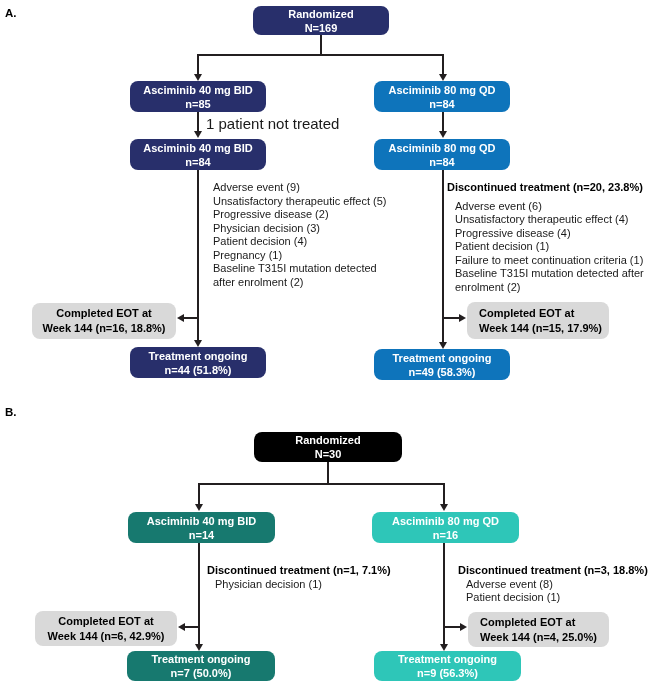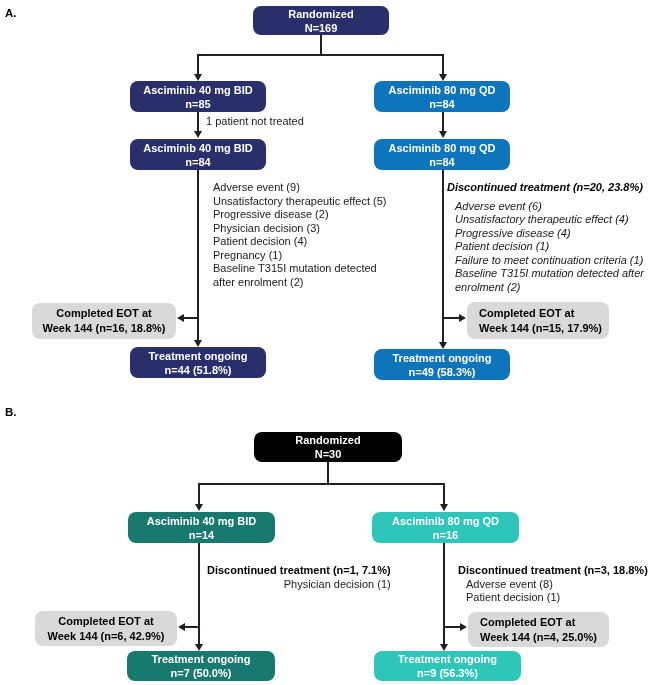--- a/index.html
+++ b/index.html
@@ -23,21 +23,21 @@
     font-size:11px;line-height:15px;border-radius:8px;display:flex;
     flex-direction:column;align-items:center;justify-content:center;text-align:center;
   }
   .graybox.leftalign{align-items:flex-start;text-align:left;padding-left:12px;box-sizing:border-box;}
   .vline,.hline{position:absolute;background:#231F20;}
   .vline{width:2px;}
   .hline{height:2px;}
   .arr-down{position:absolute;width:0;height:0;border-left:4px solid transparent;border-right:4px solid transparent;border-top:7px solid #231F20;}
   .arr-left{position:absolute;width:0;height:0;border-top:4px solid transparent;border-bottom:4px solid transparent;border-right:7px solid #231F20;}
   .arr-right{position:absolute;width:0;height:0;border-top:4px solid transparent;border-bottom:4px solid transparent;border-left:7px solid #231F20;}
-  .note{position:absolute;font-size:11px;color:#1a1a1a;white-space:nowrap;}
+  .note{position:absolute;font-size:15px;color:#1a1a1a;white-space:nowrap;}
   .disc{position:absolute;font-size:11px;line-height:13.5px;color:#1a1a1a;white-space:nowrap;}
   .disc .hdr{font-weight:bold;color:#000;}
   .disc .item{padding-left:8px;}
   .disc.gaphdr .hdr{margin-bottom:5px;}
 </style>
 </head>
 <body>
 
 <div class="canvas">
 
@@ -82,21 +82,21 @@
   <div class="disc" style="left:205px;top:181px;">
     <div class="item">Adverse event (9)</div>
     <div class="item">Unsatisfactory therapeutic effect (5)</div>
     <div class="item">Progressive disease (2)</div>
     <div class="item">Physician decision (3)</div>
     <div class="item">Patient decision (4)</div>
     <div class="item">Pregnancy (1)</div>
     <div class="item">Baseline T315I mutation detected</div>
     <div class="item">after enrolment (2)</div>
   </div>
-  <div class="disc gaphdr" style="left:447px;top:181px;font-style:italic;">
+  <div class="disc gaphdr" style="left:447px;top:181px;">
     <div class="hdr">Discontinued treatment (n=20, 23.8%)</div>
     <div class="item">Adverse event (6)</div>
     <div class="item">Unsatisfactory therapeutic effect (4)</div>
     <div class="item">Progressive disease (4)</div>
     <div class="item">Patient decision (1)</div>
     <div class="item">Failure to meet continuation criteria (1)</div>
     <div class="item">Baseline T315I mutation detected after</div>
     <div class="item">enrolment (2)</div>
   </div>
 
@@ -143,21 +143,21 @@
 
   <div class="box tealdark" style="left:128px;top:512px;width:147px;height:31px;">
     <span>Asciminib 40 mg BID</span>
     <span>n=14</span>
   </div>
   <div class="box teallight" style="left:372px;top:512px;width:147px;height:31px;">
     <span>Asciminib 80 mg QD</span>
     <span>n=16</span>
   </div>
 
-  <div class="disc" style="left:207px;top:564px;text-align:right;">
+  <div class="disc" style="left:207px;top:564px;">
     <div class="hdr">Discontinued treatment (n=1, 7.1%)</div>
     <div class="item">Physician decision (1)</div>
   </div>
   <div class="disc" style="left:458px;top:564px;">
     <div class="hdr">Discontinued treatment (n=3, 18.8%)</div>
     <div class="item">Adverse event (8)</div>
     <div class="item">Patient decision (1)</div>
   </div>
 
   <div class="vline" style="left:198px;top:543px;height:102px;"></div>

